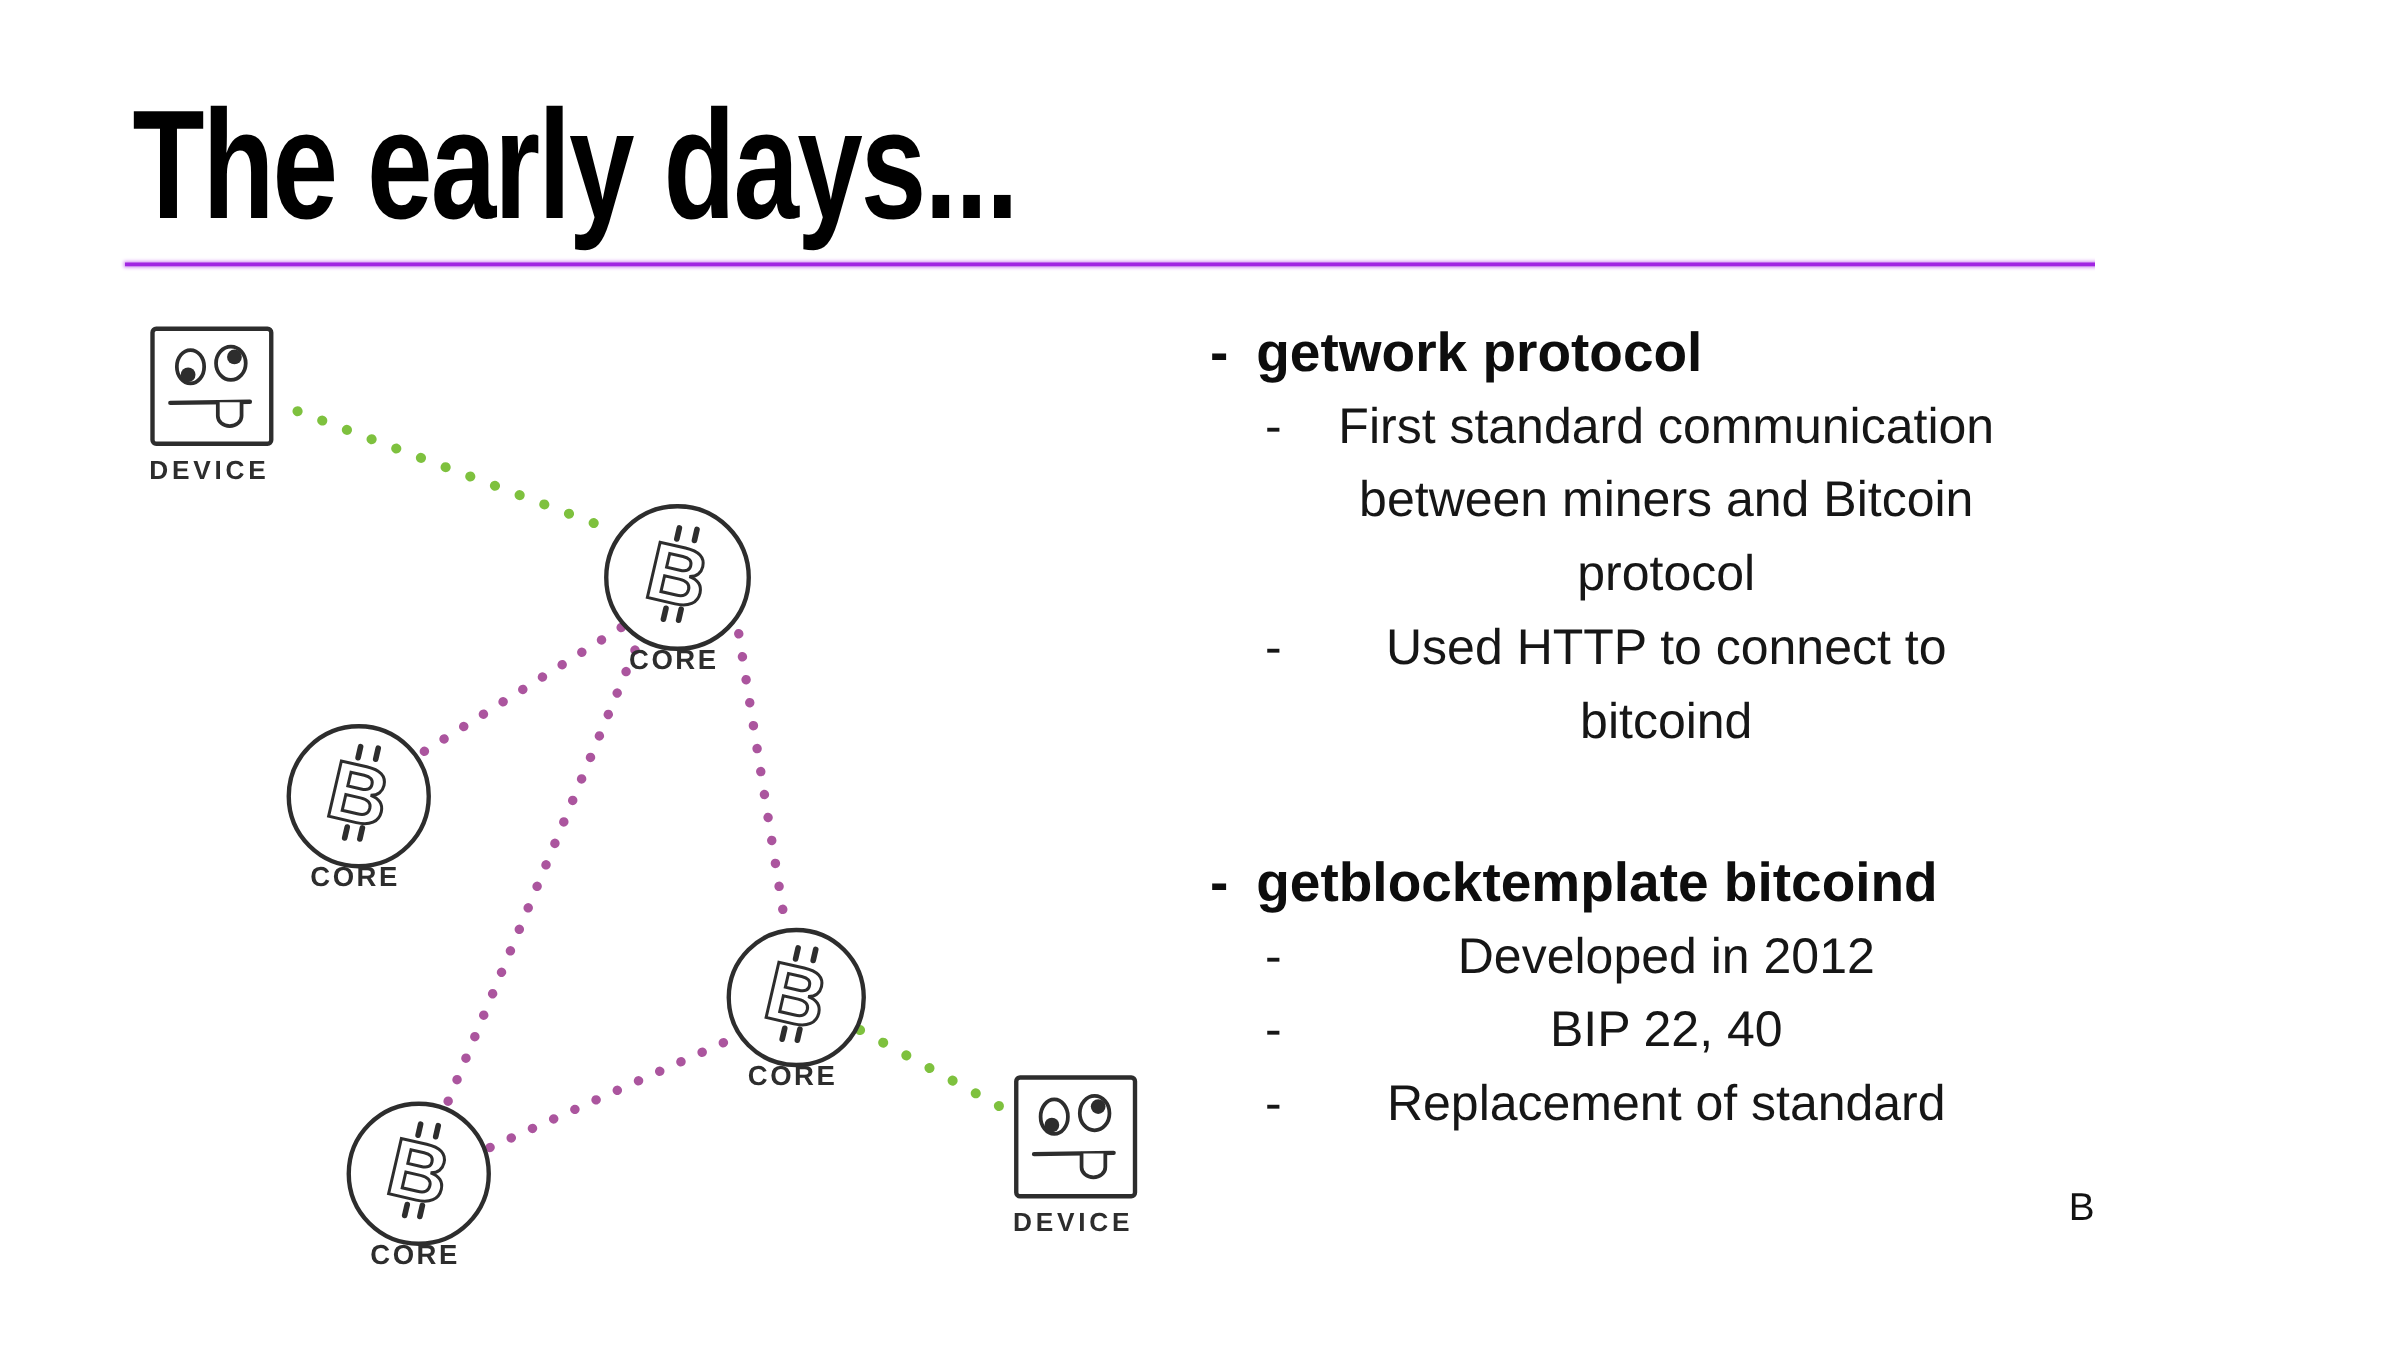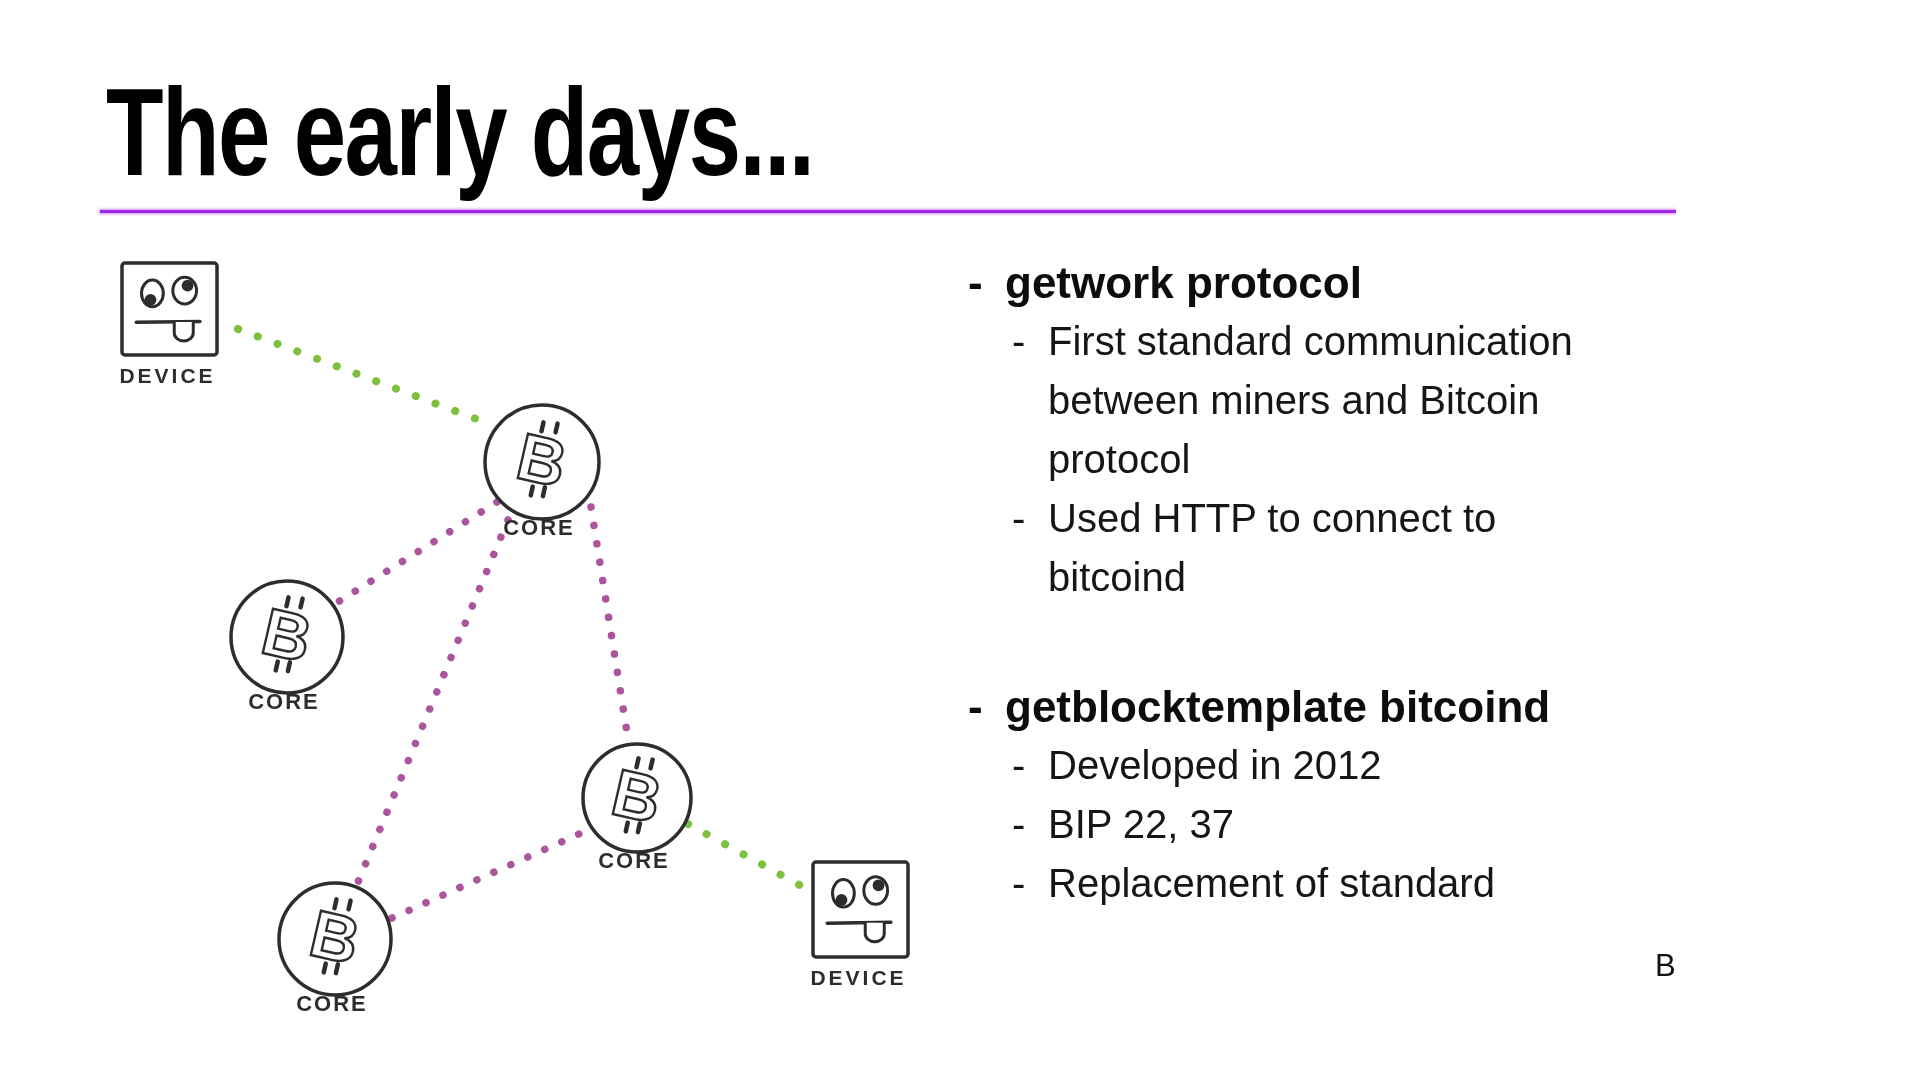--- a/index.html
+++ b/index.html
@@ -18,21 +18,21 @@
   
   .diagram{position:absolute;left:0;top:0;width:960px;height:1080px;}
 
   
   .content{position:absolute;left:948px;top:253px;width:760px;color:#161616;}
   .row{display:flex;align-items:flex-start;}
   .h-row{font-size:44px;font-weight:bold;line-height:59px;white-space:nowrap;color:#0d0d0d;}
   .h-row .dash{width:37px;padding-left:20px;flex:none;}
   .i-row{font-size:40px;line-height:59px;}
   .i-row .dash{width:36px;padding-left:64px;flex:none;}
-  .i-row .txt{width:570px;}
+  .i-row .txt{width:570px;text-align:center;}
   .group2{margin-top:70px;}
 
   
   .brand{position:absolute;left:1655px;top:948px;display:flex;align-items:center;
          font-size:31px;font-weight:normal;letter-spacing:1px;color:#121212;}
   .brand .slash{display:inline-block;width:5px;height:21px;background:#121212;
                 transform:skewX(20deg);margin:0 3px;}
   .brand .slash.first{margin-left:5px;}
   .brand .slash.second{margin-right:5px;}
 </style>
@@ -137,21 +137,21 @@
       <div class="row h-row">
         <span class="dash">-</span>
         <span class="txt">getblocktemplate bitcoind</span>
       </div>
       <div class="row i-row">
         <span class="dash">-</span>
         <span class="txt">Developed in 2012</span>
       </div>
       <div class="row i-row">
         <span class="dash">-</span>
-        <span class="txt">BIP 22, 37</span>
+        <span class="txt">BIP 22, 40</span>
       </div>
       <div class="row i-row">
         <span class="dash">-</span>
         <span class="txt">Replacement of standard</span>
       </div>
     </div>
   </div>
 
   <div class="brand">
     <span>BRA</span>

